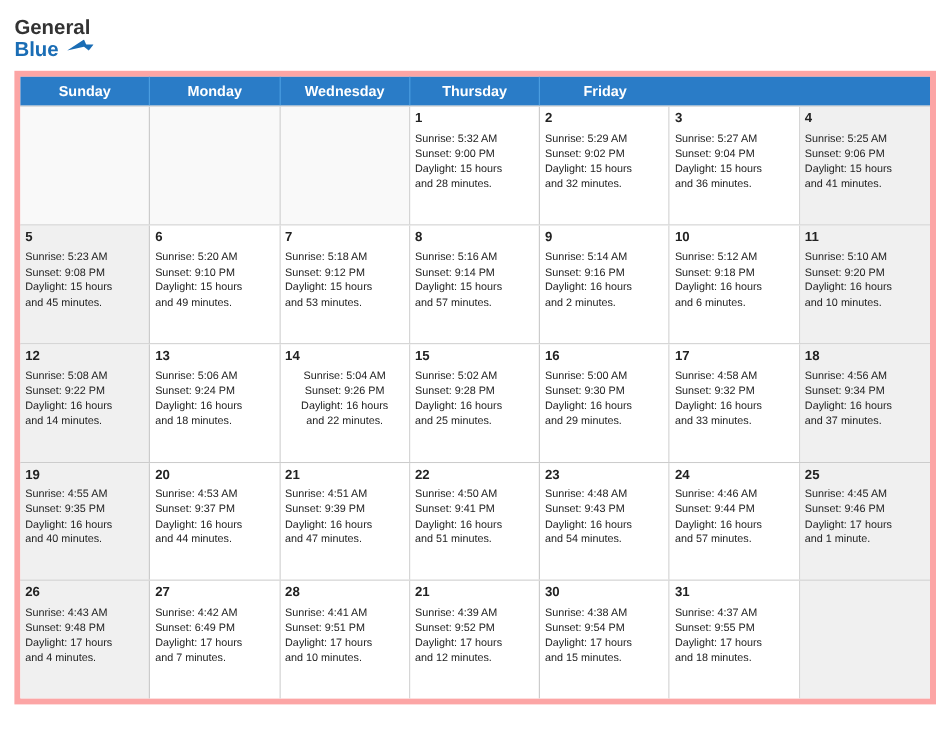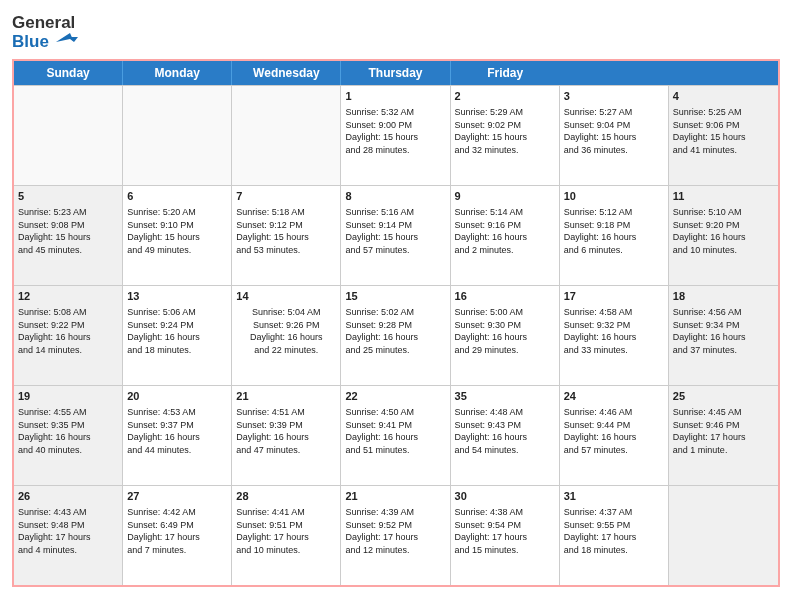--- a/index.html
+++ b/index.html
@@ -38,21 +38,21 @@
       color: #222;
     }
     .title-location {
       font-size: 15px;
       color: #444;
     }
     .calendar {
       flex: 1;
       display: flex;
       flex-direction: column;
-      border: 2px solid #fca5a5;
+      border: 5px solid #fca5a5;
     }
     .cal-header-row {
       display: grid;
       grid-template-columns: repeat(7, 1fr);
       background: #2a7cc7;
     }
     .cal-header-cell {
       color: #fff;
       font-size: 12px;
       font-weight: bold;
@@ -286,21 +286,21 @@
 and 47 minutes.</div>
           </div>
           <div class="cal-cell">
             <span class="day-number">22</span>
             <div class="day-info" style="white-space: pre-line;">Sunrise: 4:50 AM
 Sunset: 9:41 PM
 Daylight: 16 hours
 and 51 minutes.</div>
           </div>
           <div class="cal-cell">
-            <span class="day-number">35</span>
+            <span class="day-number">23</span>
             <div class="day-info" style="white-space: pre-line;">Sunrise: 4:48 AM
 Sunset: 9:43 PM
 Daylight: 16 hours
 and 54 minutes.</div>
           </div>
           <div class="cal-cell">
             <span class="day-number">24</span>
             <div class="day-info" style="white-space: pre-line;">Sunrise: 4:46 AM
 Sunset: 9:44 PM
 Daylight: 16 hours

